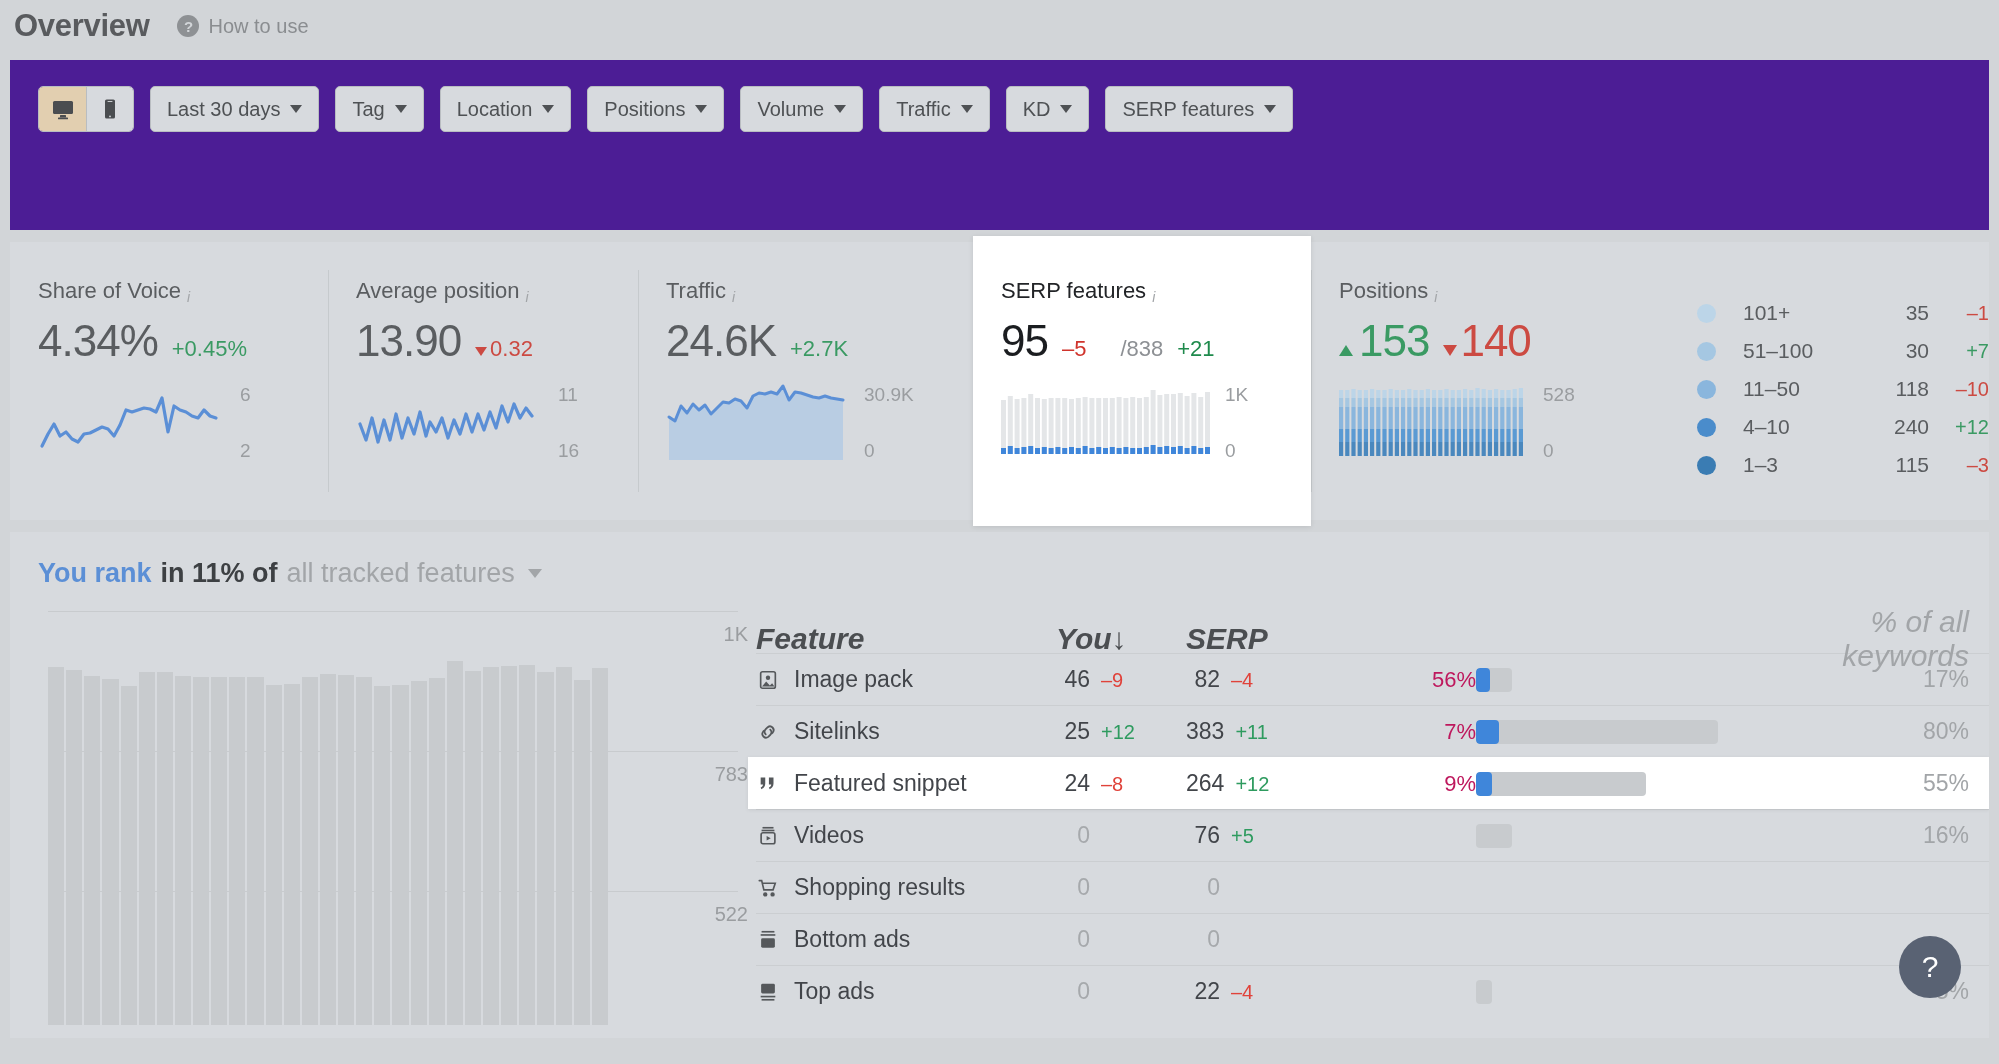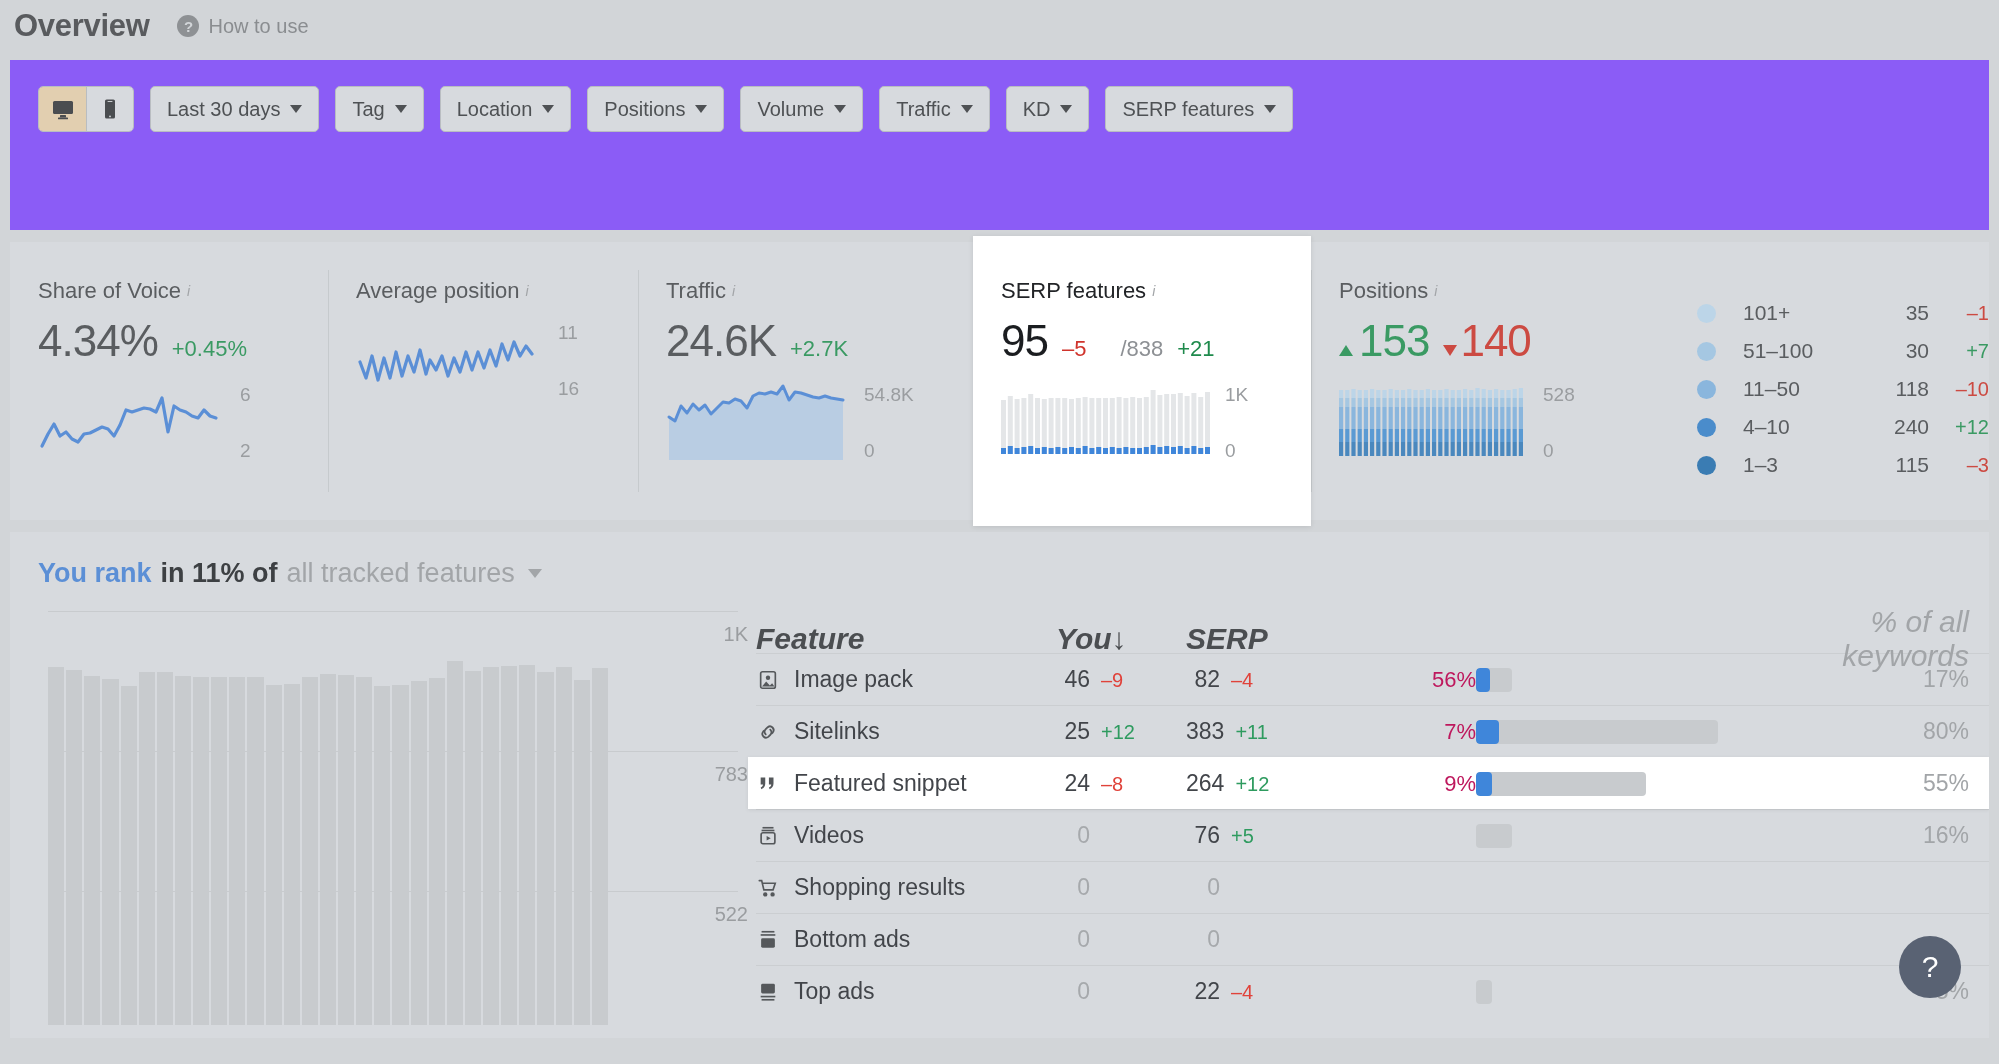--- a/index.html
+++ b/index.html
@@ -35,21 +35,21 @@
     color: #d2d5d8;
     font-size: 15px; font-weight: bold;
     display: flex; align-items: center; justify-content: center;
     line-height: 1;
   }
   .howto-label { font-size: 20px; color: #8a8d90; }
 
   
   .filters-panel {
     margin: 8px 10px 0 10px;
-    background: #8b5cf6;
+    background: #4c1d95;
     height: 170px;
     padding: 26px 0 0 28px;
   }
   .filter-row {
     display: flex;
     align-items: center;
     gap: 16px;
   }
   .device-toggle {
     display: flex;
@@ -108,21 +108,21 @@
     padding: 36px 0 0 28px;
     position: relative;
   }
   .card + .card::before {
     content: "";
     position: absolute; left: 0; top: 28px; bottom: 28px;
     width: 1px; background: #c6cacd;
   }
   .card-title {
     font-size: 22px; color: #5a5d60;
-    display: flex; align-items: center; gap: 6px;
+    display: flex; align-items: flex-end; gap: 6px;
   }
   .info-i { font-size: 14px; color: #a2a5a8; font-style: italic; line-height: 1; }
   .card-value-row {
     margin-top: 12px;
     display: flex; align-items: baseline; gap: 14px;
   }
   .card-value { font-size: 44px; color: #5a5d60; letter-spacing: -1px; }
   .delta-up { color: #3a9a63; font-size: 22px; }
   .delta-down { color: #cc4a42; font-size: 22px; }
   .tri-down {
@@ -406,20 +406,26 @@
         <span>2</span>
       </div>
     </div>
   </div>
 
   <div class="card card-avgpos">
     <div class="card-title">
       <span>Average position</span>
       <span class="info-i">i</span>
     </div>
+    <div class="card-value-row">
+      <span class="card-value">13.90</span>
+      <span class="delta-down">
+        <span class="tri-down"></span><span>0.32</span>
+      </span>
+    </div>
     <div class="spark-wrap">
       <svg width="190" height="78" viewBox="0 0 190 78">
         <polyline fill="none" stroke="#5b8fd6" stroke-width="3.2" stroke-linejoin="round" stroke-linecap="round" points="4,40 10,56 16,34 22,58 28,36 34,56 40,30 46,54 52,34 58,50 64,28 70,52 74,38 80,48 86,34 92,54 98,36 104,50 110,30 116,48 122,30 128,46 134,28 140,44 146,22 152,38 158,20 164,34 170,24 176,32"></polyline>
       </svg>
       <div class="spark-scale">
         <span>11</span>
         <span>16</span>
       </div>
     </div>
   </div>
@@ -432,21 +438,21 @@
     <div class="card-value-row">
       <span class="card-value">24.6K</span>
       <span class="delta-up">+2.7K</span>
     </div>
     <div class="spark-wrap">
       <svg width="186" height="78" viewBox="0 0 186 78">
         <path fill="#b9cde3" stroke="none" d="M3,33 L9,37 L15,22 L21,29 L27,20 L33,26 L39,21 L45,30 L51,24 L57,18 L63,19 L69,15 L75,17 L81,24 L87,12 L93,9 L99,10 L105,8 L111,10 L117,2 L123,16 L129,8 L135,9 L141,11 L147,13 L153,14 L159,12 L165,14 L171,15 L177,16 L177,76 L3,76 Z"></path>
         <polyline fill="none" stroke="#5b8fd6" stroke-width="3" stroke-linejoin="round" stroke-linecap="round" points="3,33 9,37 15,22 21,29 27,20 33,26 39,21 45,30 51,24 57,18 63,19 69,15 75,17 81,24 87,12 93,9 99,10 105,8 111,10 117,2 123,16 129,8 135,9 141,11 147,13 153,14 159,12 165,14 171,15 177,16"></polyline>
       </svg>
       <div class="spark-scale">
-        <span>54.8K</span>
+        <span>30.9K</span>
         <span>0</span>
       </div>
     </div>
   </div>
 
   <div class="card card-serp">
     <div class="card-title">
       <span>SERP features</span>
       <span class="info-i">i</span>
     </div>

